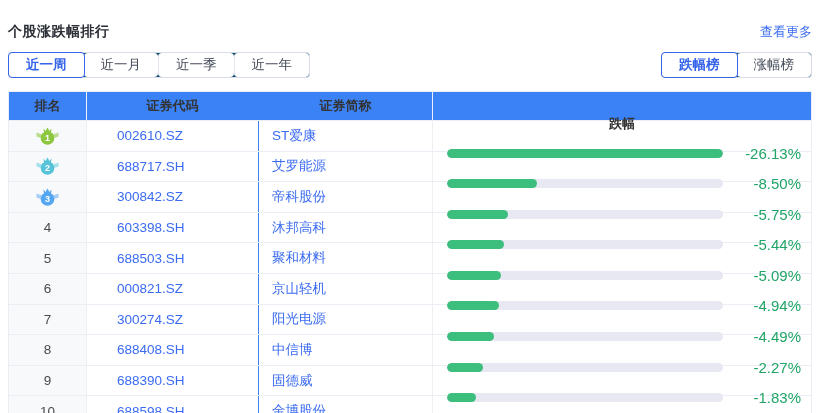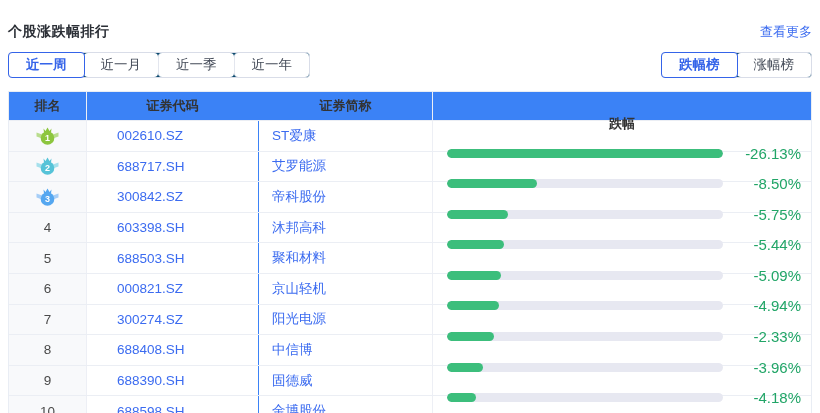--- a/index.html
+++ b/index.html
@@ -176,45 +176,45 @@
   </div>
 
   <div class="trow">
     <div class="cell c-rank">7</div>
     <div class="cell c-code">300274.SZ</div>
     <div class="cell c-name">阳光电源</div>
     <div class="cell c-bar">
       <div class="bartrack">
         <div class="barfill" style="width: 17.18%;"></div>
       </div>
-      <div class="pct">-2.33%</div>
+      <div class="pct">-4.49%</div>
     </div>
   </div>
 
   <div class="trow">
     <div class="cell c-rank">8</div>
     <div class="cell c-code">688408.SH</div>
     <div class="cell c-name">中信博</div>
     <div class="cell c-bar">
       <div class="bartrack">
         <div class="barfill" style="width: 13.16%;"></div>
       </div>
-      <div class="pct">-3.96%</div>
+      <div class="pct">-2.27%</div>
     </div>
   </div>
 
   <div class="trow">
     <div class="cell c-rank">9</div>
     <div class="cell c-code">688390.SH</div>
     <div class="cell c-name">固德威</div>
     <div class="cell c-bar">
       <div class="bartrack">
         <div class="barfill" style="width: 10.41%;"></div>
       </div>
-      <div class="pct">-4.18%</div>
+      <div class="pct">-1.83%</div>
     </div>
   </div>
 
   <div class="trow">
     <div class="cell c-rank">10</div>
     <div class="cell c-code">688598.SH</div>
     <div class="cell c-name">金博股份</div>
     <div class="cell c-bar">
       <div class="bartrack">
         <div class="barfill" style="width: 10.29%;"></div>

